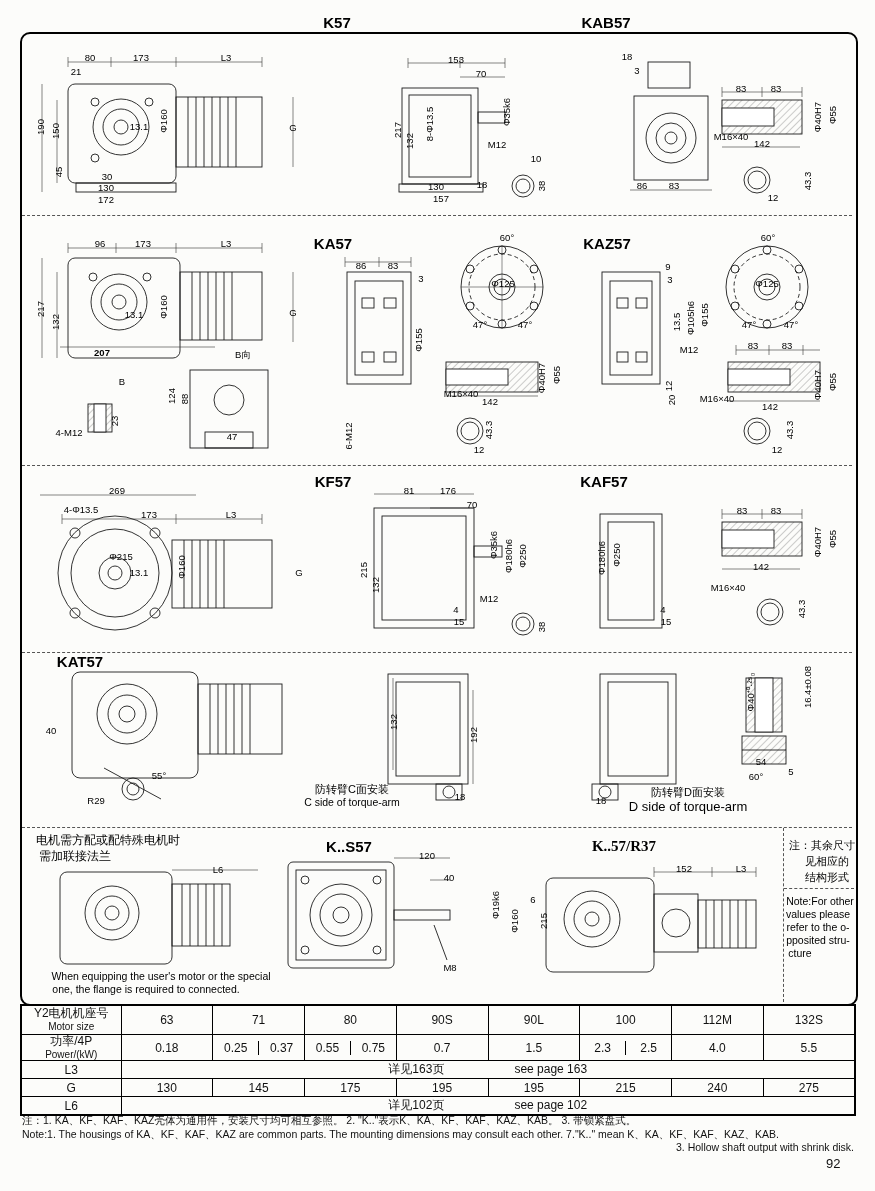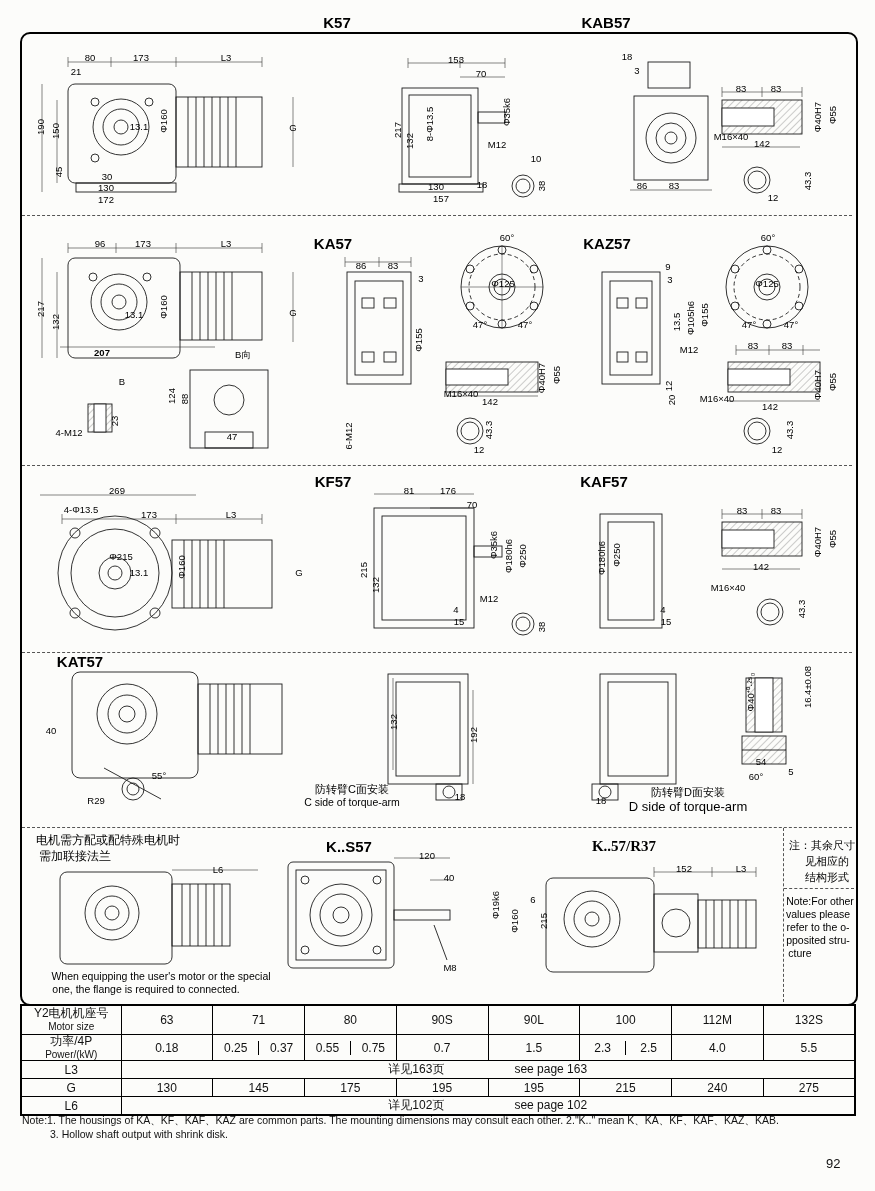--- a/index.html
+++ b/index.html
@@ -20,21 +20,21 @@
   table.spec col.c0{width:100px;}
   td.hdr{font-size:10.5px;line-height:1.15;}
   td.hdr .sub{font-size:10px;}
   td.hdr-big{font-size:12px;}
   .splitbox{display:flex;width:100%;height:100%;align-items:center;}
   .splitbox span{flex:1;display:block;}
   .splitbox span + span{border-left:1px solid #000;}
   td.span-cell{text-align:left;padding-left:40px;}
   td.span-cell .en{margin-left:70px;}
   .footnotes{position:absolute;left:22px;top:1114px;width:832px;font-size:10.5px;line-height:1.3;z-index:4;}
-  .footnotes .indent{padding-left:28px;}
+  .footnotes .indent{padding-left:28px;text-align:right;}
   .page-number{position:absolute;left:826px;top:1156px;font-size:13px;z-index:4;}
 </style>
 </head>
 <body>
 
 <div class="page">
 
   <div class="outer-box"></div>
   <div class="hsep" style="top:215px;"></div>
   <div class="hsep" style="top:465px;"></div>
@@ -499,19 +499,20 @@
       </tr>
       <tr>
         <td class="hdr-big">L6</td>
         <td colspan="8" class="span-cell"><span>详见102页</span><span class="en">see page 102</span></td>
       </tr>
     </tbody>
       </table>
   </div>
 
   <div class="footnotes">
-    <div>Note:1. The housings of KA、KF、KAF、KAZ are common parts. The mounting dimensions may consult each other.  2."K.." mean K、KA、KF、KAF、KAZ、KAB.</div>
+    <div>注：1. KA、KF、KAF、KAZ壳体为通用件，安装尺寸均可相互参照。    2. "K.."表示K、KA、KF、KAF、KAZ、KAB。    3. 带锁紧盘式。</div>
+    <div>Note:1. The housings of KA、KF、KAF、KAZ are common parts. The mounting dimensions may consult each other.  7."K.." mean K、KA、KF、KAF、KAZ、KAB.</div>
     <div class="indent">3. Hollow shaft output with shrink disk.</div>
   </div>
 
   <div class="page-number">92</div>
 
 </div>
 
 </body></html>

